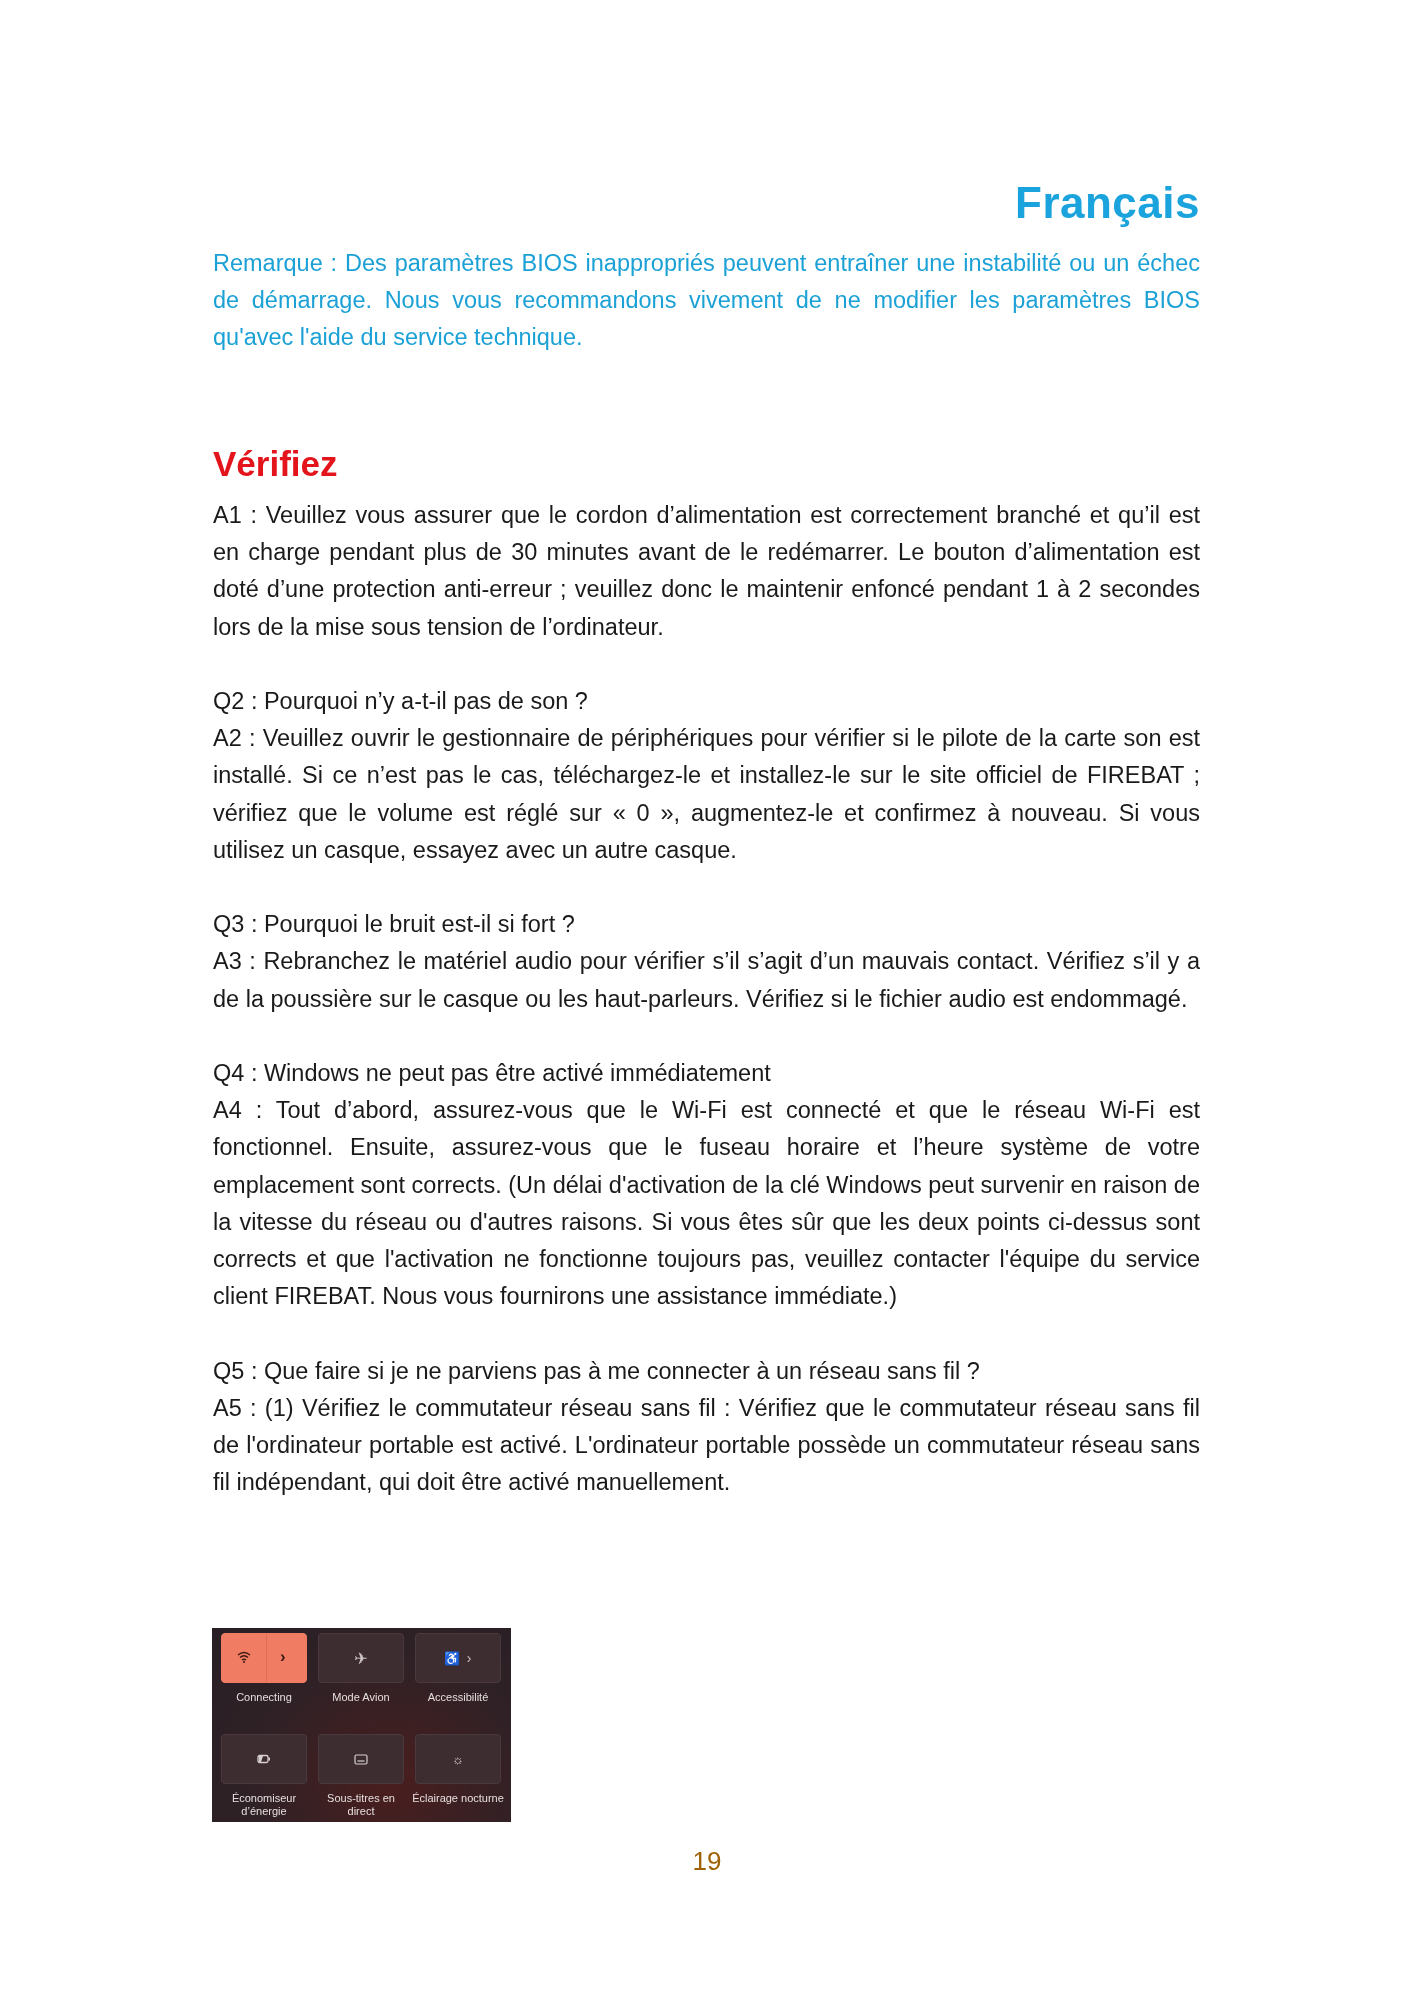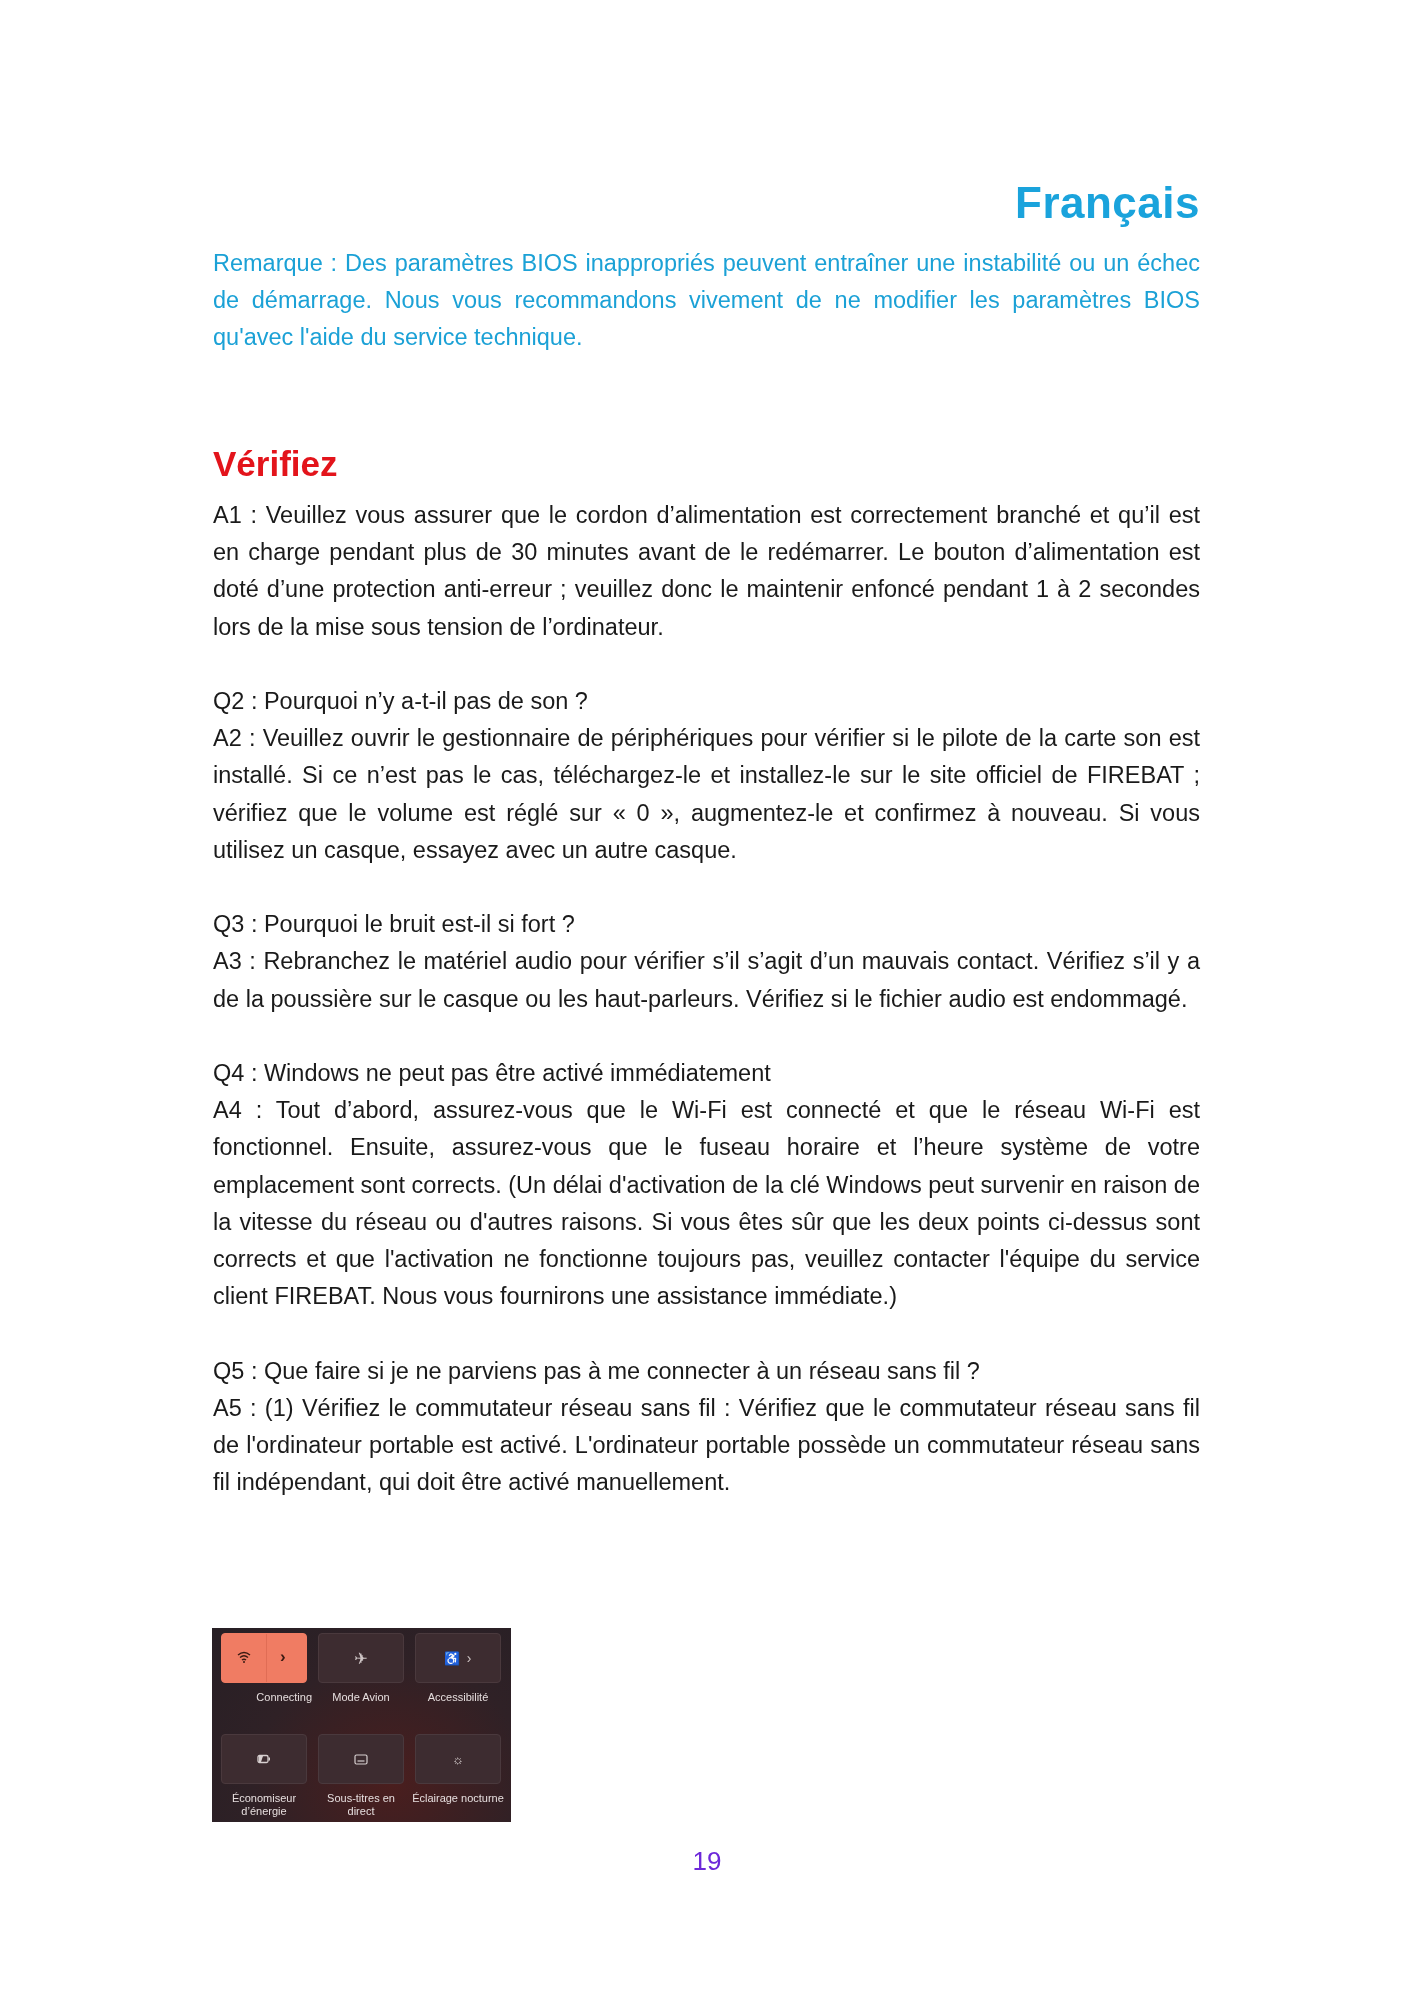--- a/index.html
+++ b/index.html
@@ -15,21 +15,21 @@
   .q { margin: 0; }
   .panel { position: absolute; left: 212px; top: 1628px; width: 299px; height: 194px;
            background: radial-gradient(ellipse at 60% 80%, #4a1e1e 0%, #2f2126 55%, #271f25 100%);
            overflow: hidden; }
   .tile { position: absolute; width: 86px; height: 50px; border-radius: 4px; background: #3d2c30;
           border: 1px solid #4a393d; box-sizing: border-box; display: flex; align-items: center; justify-content: center;
           color: #d8d0d0; font-size: 12px; }
   .tile.active { background: #f07c63; border-color: #f07c63; color: #3a1a12; }
   .tile.active .split { position: absolute; left: 44px; top: 0; bottom: 0; width: 1px; background: #e06d55; }
   .tile-label { position: absolute; width: 96px; text-align: center; color: #e6dede; font-size: 11px; line-height: 13px; }
-  .page-num { position: absolute; left: 0; width: 1414px; top: 1846px; text-align: center; font-size: 26px; color: #6d28d9; }
+  .page-num { position: absolute; left: 0; width: 1414px; top: 1846px; text-align: center; font-size: 26px; color: #a16207; }
 </style>
 </head>
 <body>
 
 <div class="lang-title">Français</div>
 
 <div class="col" style="top:245px;">
   <p class="p note">Remarque : Des paramètres BIOS inappropriés peuvent entraîner une instabilité ou un échec de démarrage. Nous vous recommandons vivement de ne modifier les paramètres BIOS qu'avec l'aide du service technique.</p>
 </div>
 
@@ -69,21 +69,21 @@
     </svg>
     <span style="position:absolute;left:58px;top:13px;font-size:17px;font-weight:bold;">›</span>
   </div>
   <div class="tile" style="left:106px;top:5px;">
     <span style="font-size:16px;color:#cfc6c6;">✈</span>
   </div>
   <div class="tile" style="left:203px;top:5px;">
     <span style="font-size:13px;color:#cfc6c6;">♿</span>
     <span style="margin-left:6px;font-size:14px;color:#cfc6c6;">›</span>
   </div>
-  <div class="tile-label" style="left:4px;top:63px;text-align:right;">Connecting</div>
+  <div class="tile-label" style="left:4px;top:63px;">Connecting</div>
   <div class="tile-label" style="left:101px;top:63px;">Mode Avion</div>
   <div class="tile-label" style="left:198px;top:63px;">Accessibilité</div>
 
   <div class="tile" style="left:9px;top:106px;">
     <svg width="14" height="10" viewBox="0 0 14 10">
       <rect x="1" y="1.5" width="10" height="7" rx="1.5" stroke="#d8d0d0" stroke-width="1.3" fill="none"></rect>
       <rect x="11.5" y="3.5" width="1.5" height="3" fill="#d8d0d0"></rect>
       <path d="M2 2 L6 2 L4 8 L2 8 Z" fill="#d8d0d0"></path>
     </svg>
   </div>

